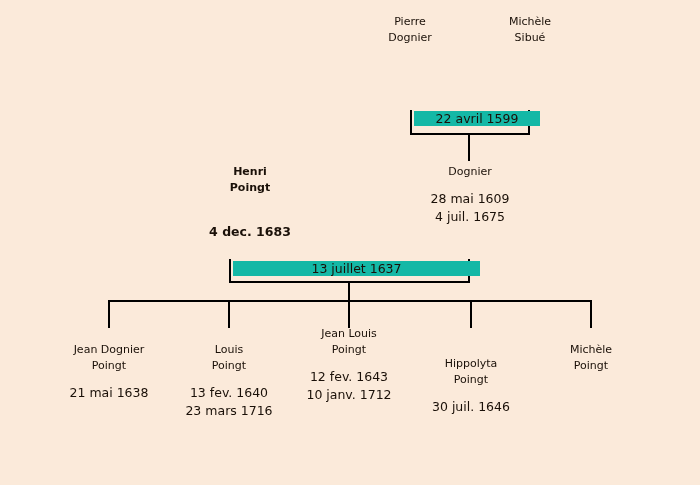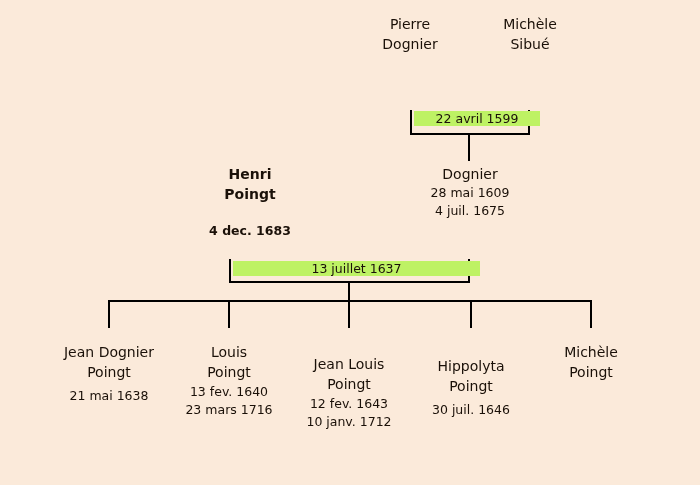--- a/index.html
+++ b/index.html
@@ -20,26 +20,27 @@
     height: 485px;
   }
 
   
   .person {
     position: absolute;
     text-align: center;
     line-height: 1.45;
   }
   .pname {
-    font-size: 14px;
+    font-size: 11px;
     white-space: nowrap;
     text-align: center;
   }
   .pdates {
     font-size: 12.5px;
+    margin-top: 10px;
     white-space: nowrap;
   }
   .pdates .d {
     display: block;
     min-height: 17px;
   }
   .focus .pname,
   .focus .pdates {
     font-weight: bold;
   }
@@ -59,21 +60,21 @@
   .vline {
     position: absolute;
     background: #000000;
     width: 2px;
   }
 
   
   .union-label {
     position: absolute;
     font-size: 12.5px;
-    background: #bef264;
+    background: #14b8a6;
     padding: 0 7px;
     white-space: nowrap;
     text-align: center;
   }
 </style>
 </head>
 <body>
 
 <div id="tree">
 
@@ -135,21 +136,21 @@
 
   <div class="person child" style="left:159px; top:342px; width:140px;">
     <div class="pname">Louis</div>
     <div class="pname">Poingt</div>
     <div class="pdates">
       <span class="d">13 fev. 1640</span>
       <span class="d">23 mars 1716</span>
     </div>
   </div>
 
-  <div class="person child" style="left:279px; top:354px; width:140px;">
+  <div class="person child" style="left:279px; top:326px; width:140px;">
     <div class="pname">Jean Louis</div>
     <div class="pname">Poingt</div>
     <div class="pdates">
       <span class="d">12 fev. 1643</span>
       <span class="d">10 janv. 1712</span>
     </div>
   </div>
 
   <div class="person child" style="left:401px; top:356px; width:140px;">
     <div class="pname">Hippolyta</div>

